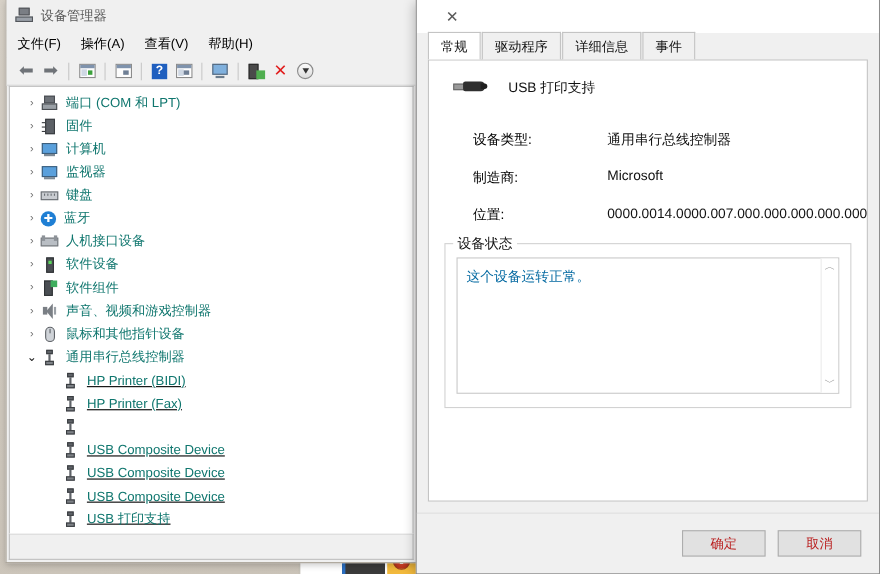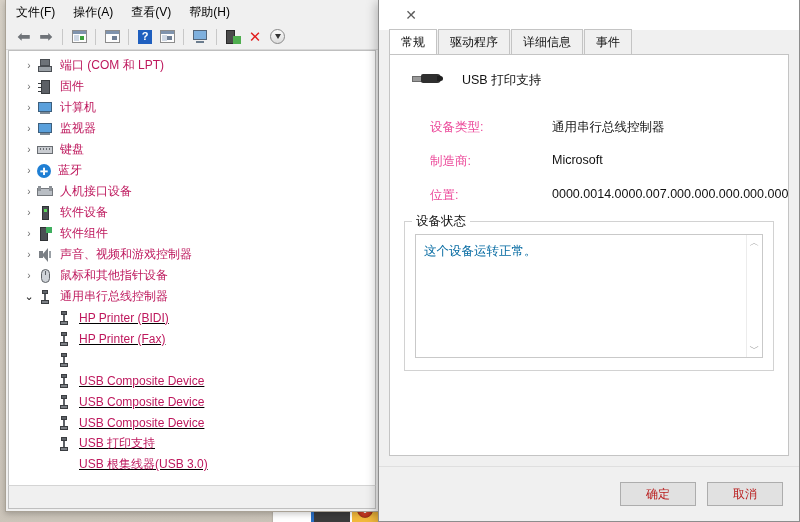--- a/index.html
+++ b/index.html
@@ -280,21 +280,21 @@
     justify-content: center;
     user-select: none;
   }
   .expander.open { color: #1a1a1a; font-size: 11px; }
   .tree-ico {
     width: 16px; height: 16px;
     flex: none;
     margin-right: 7px;
     position: relative;
   }
-  .tree-label { color: #be185d; }
+  .tree-label { color: #0f766e; }
 
   
   .ico-port .p-head { position:absolute; left:3px; top:1px; width:10px; height:7px; background:#6d7278; border:1px solid #4a4e53; box-sizing:border-box;}
   .ico-port .p-body { position:absolute; left:1px; top:8px; width:14px; height:6px; background:#9aa0a6; border:1px solid #4a4e53; box-sizing:border-box;}
 
   .ico-fw .f-body { position:absolute; left:4px; top:1px; width:9px; height:14px; background:#5c6066; border:1px solid #3a3d41; box-sizing:border-box;}
   .ico-fw .f-line { position:absolute; left:1px; width:3px; height:1px; background:#3a3d41;}
 
   .ico-mon .m-s { position:absolute; left:1px; top:2px; width:14px; height:10px; background:#5aa0dc; border:1px solid #3d5f7d; box-sizing:border-box;}
   .ico-mon .m-b { position:absolute; left:3px; top:12px; width:10px; height:2px; background:#7d8a96;}
@@ -452,21 +452,21 @@
     padding-left: 40px;
     font-size: 12.5px;
   }
   .prop-row {
     display: flex;
     margin-bottom: 17px;
   }
   .prop-label {
     width: 122px;
     flex: none;
-    color: #ec4899;
+    color: #000000;
     white-space: nowrap;
   }
   .prop-value {
     color: #111;
     white-space: nowrap;
   }
   #status-group {
     margin: 14px 14px 0 14px;
     position: relative;
   }
@@ -546,20 +546,27 @@
 
 <div id="desktop">
   <div id="desktop-doc"></div>
   <div class="taskbar-chip" id="chip-dark"></div>
   <div class="taskbar-chip" id="chip-orange"></div>
   <div id="chip-orange-glyph"></div>
 </div>
 
 <div id="devmgr-window">
 
+  <div id="devmgr-titlebar">
+    <div id="devmgr-title-icon">
+      <div class="di-screen"></div>
+      <div class="di-base"></div>
+    </div>
+    <div id="devmgr-title-text">设备管理器</div>
+  </div>
 
   <div id="devmgr-menubar">
     <div class="menu-item">文件(F)</div>
     <div class="menu-item">操作(A)</div>
     <div class="menu-item">查看(V)</div>
     <div class="menu-item">帮助(H)</div>
   </div>
 
   <div id="devmgr-toolbar">
     <div class="tb-btn">

